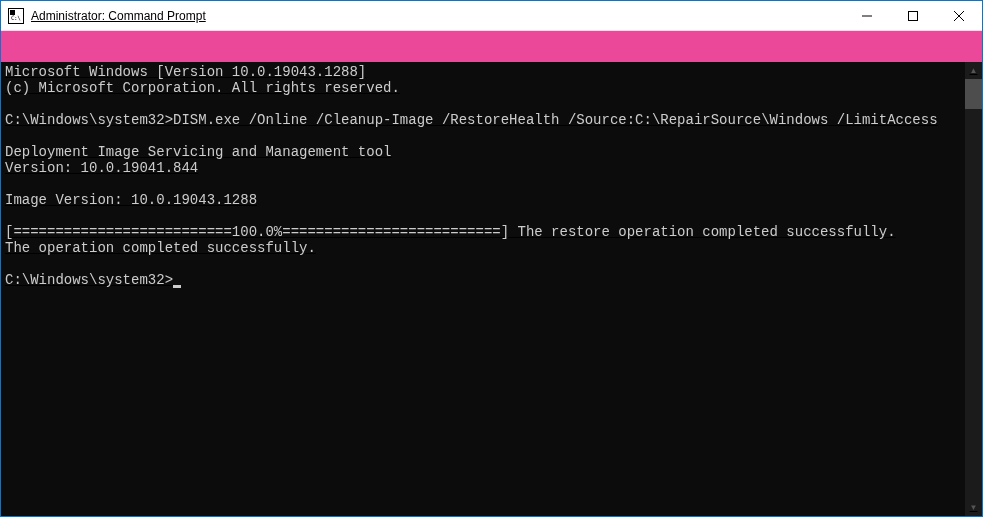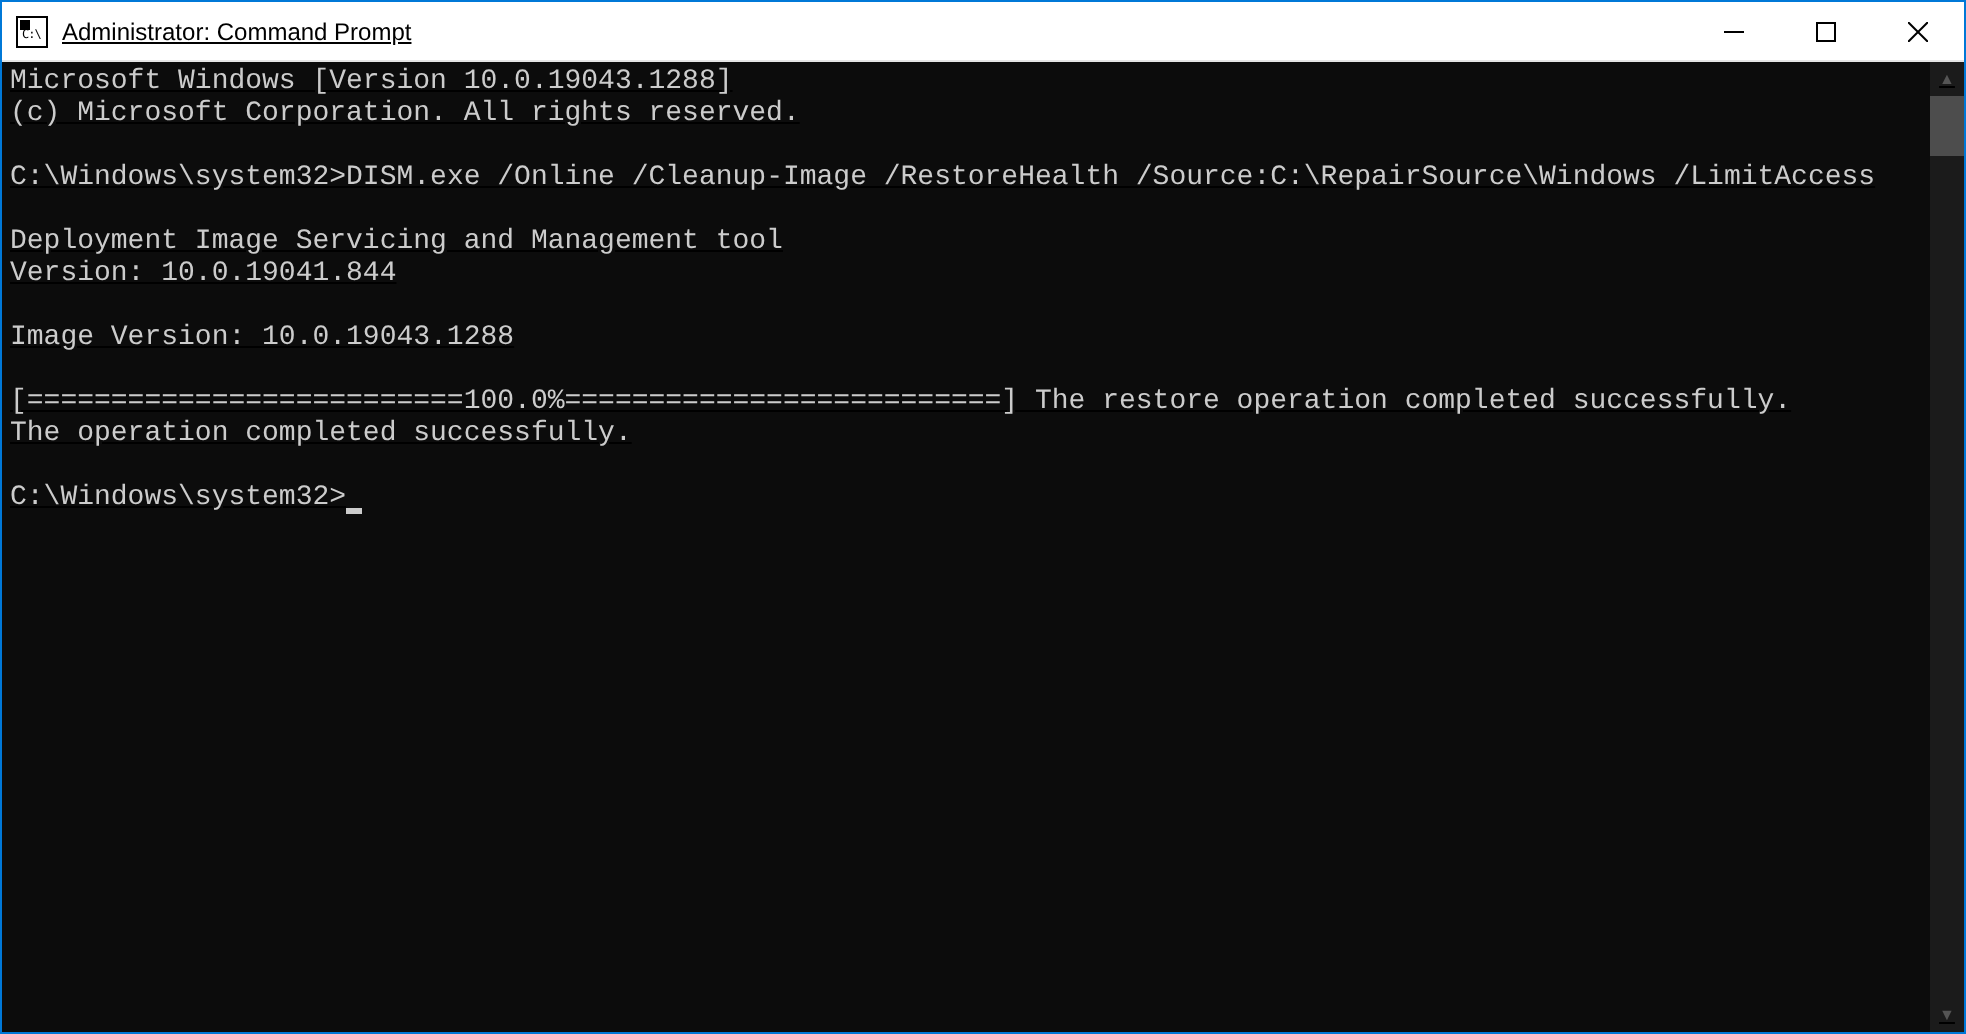--- a/index.html
+++ b/index.html
@@ -82,20 +82,21 @@
       cursor: default;
     }
     .titlebar-btn svg {
       width: 10px;
       height: 10px;
     }
     .console-wrapper {
       flex: 1;
       display: flex;
       overflow: hidden;
+      margin-top: 31px;
     }
     .console {
       flex: 1;
       background: #0c0c0c;
       color: #cccccc;
       font-family: Consolas, "Courier New", monospace;
       font-size: 14px;
       line-height: 16px;
       padding: 2px 4px;
       white-space: pre;

